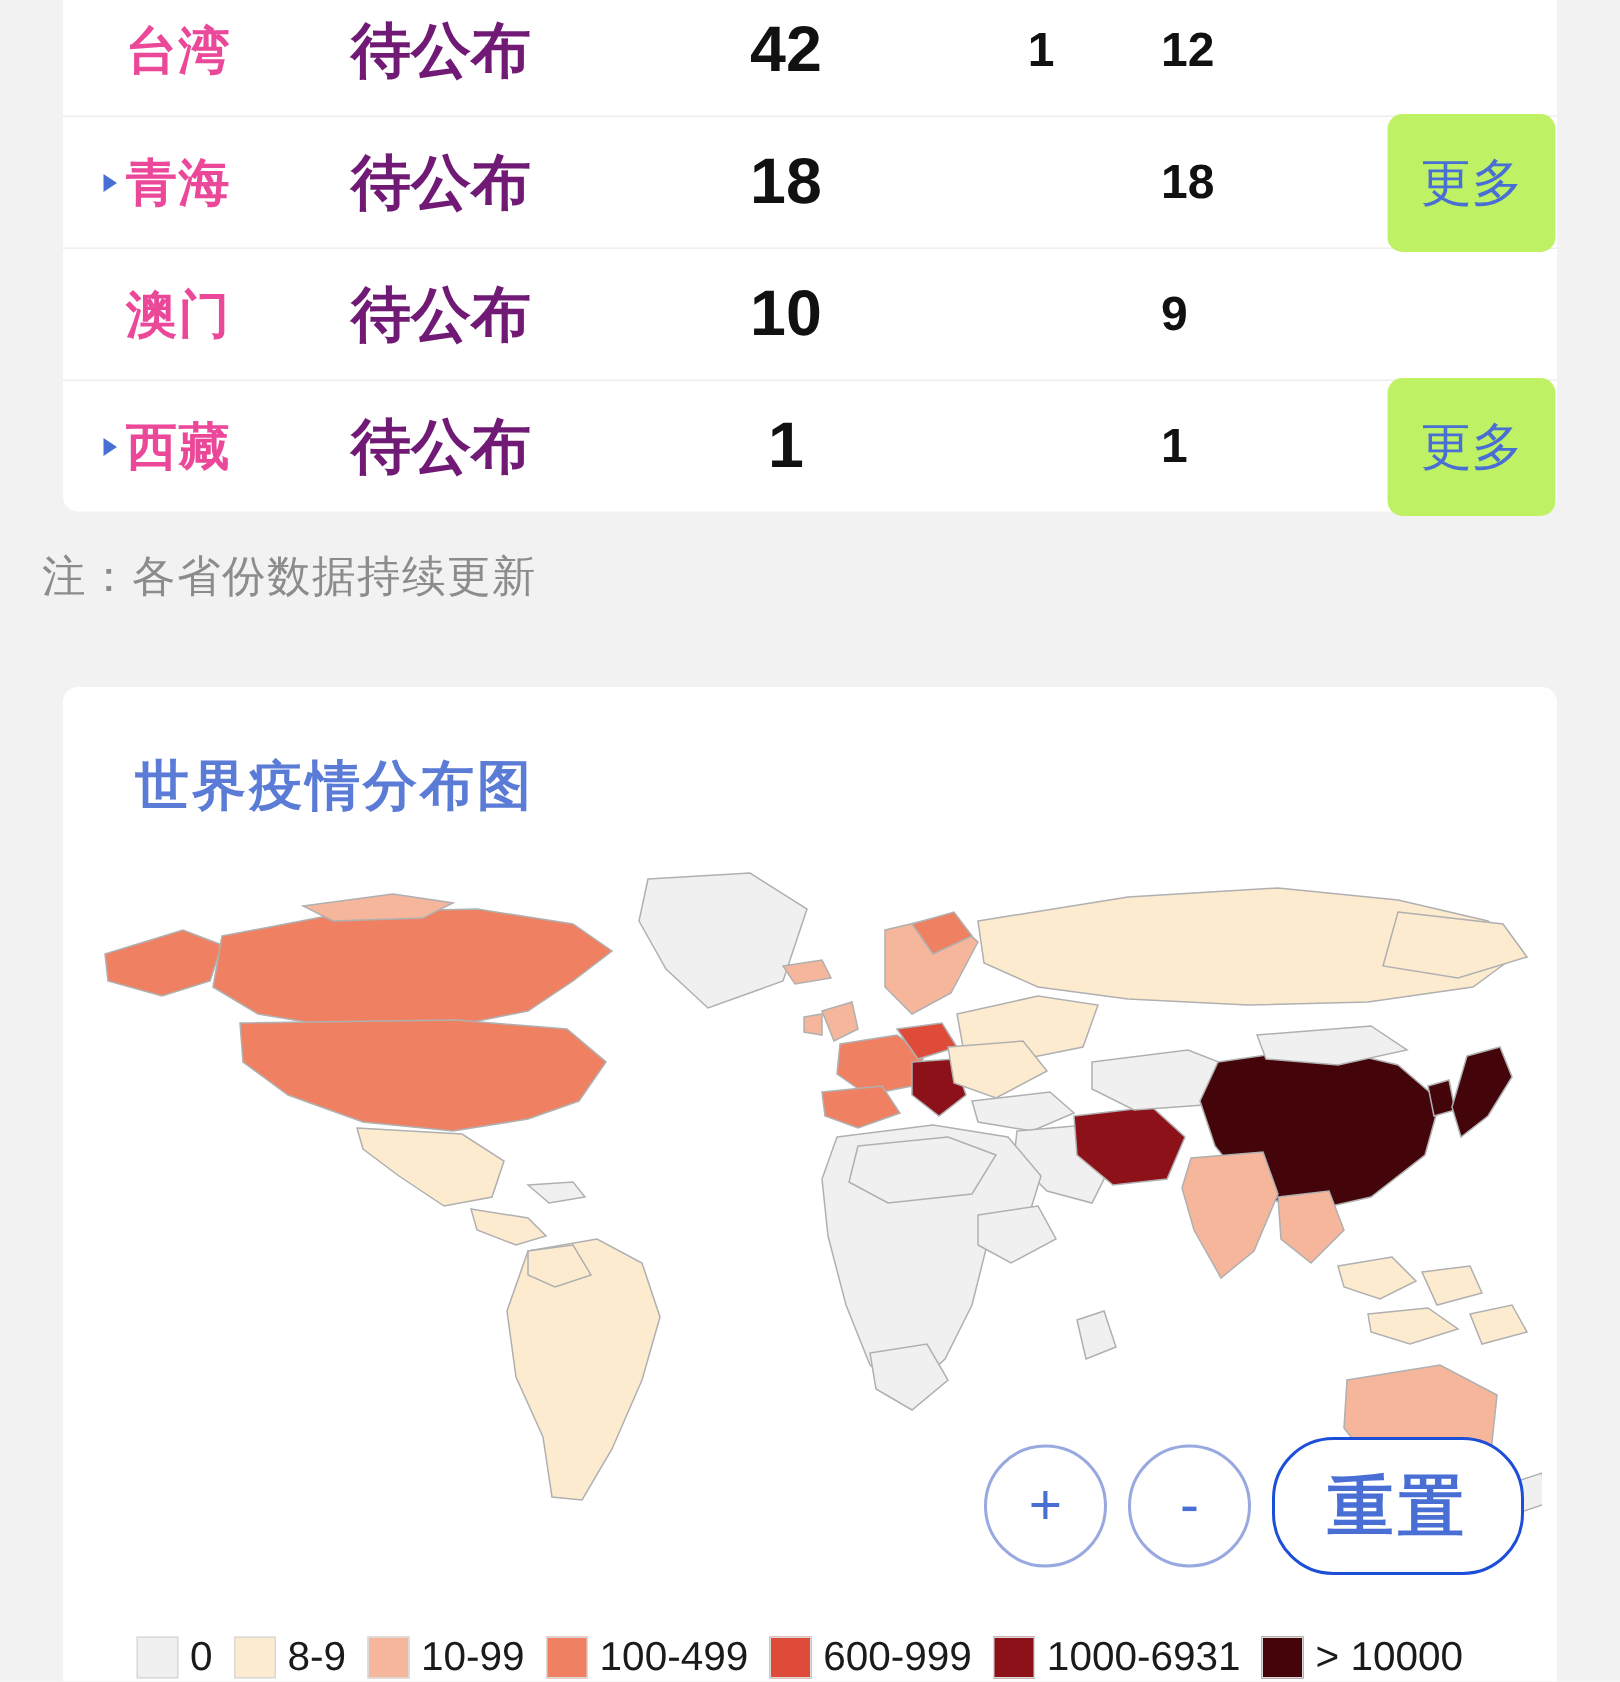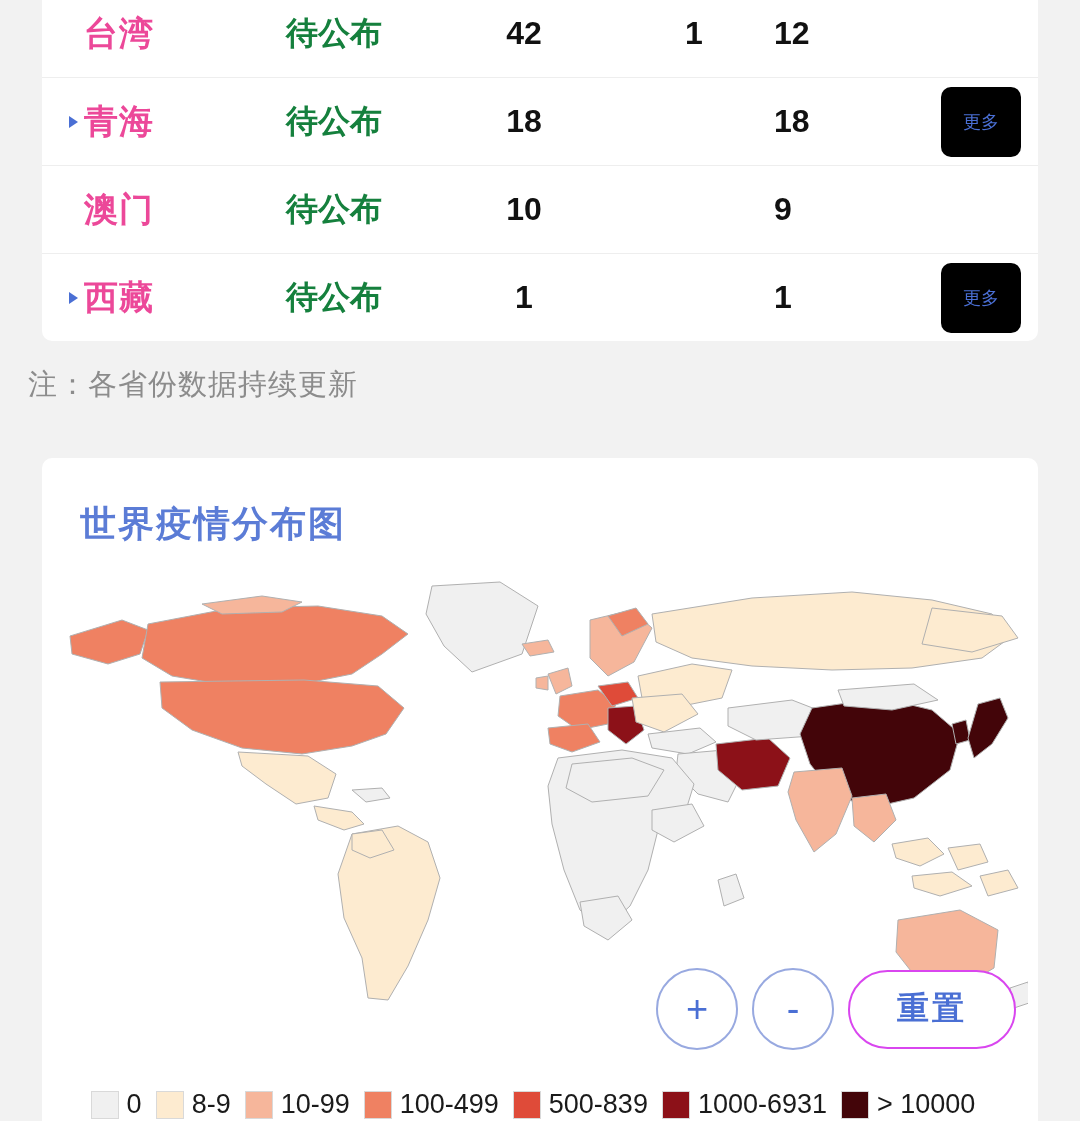--- a/index.html
+++ b/index.html
@@ -52,29 +52,29 @@
 
   .col-name {
     width: 150px;
     font-size: 34px;
     font-weight: bold;
     color: #ec4899;
     letter-spacing: 1px;
   }
   .col-status {
     width: 200px;
-    font-size: 32px;
-    font-weight: bold;
-    color: #15803d;
-    text-align: center;
+    font-size: 40px;
+    font-weight: bold;
+    color: #701a75;
+    text-align: left;
   }
   .col-num1 {
     width: 180px;
     text-align: center;
-    font-size: 32px;
+    font-size: 43px;
     font-weight: bold;
     color: #111111;
   }
   .col-num2 {
     width: 160px;
     text-align: center;
     font-size: 32px;
     font-weight: bold;
     color: #111111;
   }
@@ -85,23 +85,23 @@
     font-weight: bold;
     color: #111111;
   }
   .col-more {
     flex: 1;
     display: flex;
     justify-content: center;
     align-items: center;
   }
   .more-btn {
-    background: #000000;
+    background: #bef264;
     color: #4a6fd4;
-    font-size: 18px;
+    font-size: 34px;
     padding: 23px 22px;
     border-radius: 10px;
     border: none;
     font-family: "Liberation Sans", sans-serif;
     cursor: pointer;
   }
   .more-btn.hidden { visibility: hidden; }
 
   .note {
     position: absolute;
@@ -117,21 +117,21 @@
     position: absolute;
     left: 42px;
     top: 458px;
     width: 996px;
     height: 680px;
     background: #ffffff;
     border-radius: 10px;
   }
   .map-title {
     position: absolute;
-    left: 38px;
+    left: 48px;
     top: 42px;
     font-size: 36px;
     font-weight: bold;
     color: #5b7cd6;
     letter-spacing: 2px;
   }
   .map-wrap {
     position: absolute;
     left: 10px;
     top: 100px;
@@ -156,26 +156,26 @@
     background: #ffffff;
     color: #4a6fd4;
     font-size: 38px;
     display: flex; align-items: center; justify-content: center;
     font-family: "Liberation Sans", sans-serif;
     cursor: pointer;
     box-sizing: border-box;
   }
   .reset-btn {
     min-width: 168px;
-    height: 79px;
+    height: 92px;
     border-radius: 41px;
-    border: 2px solid #d946ef;
+    border: 2px solid #1d4ed8;
     background: #ffffff;
     color: #4a6fd4;
-    font-size: 32px;
+    font-size: 44px;
     font-weight: bold;
     letter-spacing: 3px;
     display: flex; align-items: center; justify-content: center;
     font-family: "Liberation Sans", sans-serif;
     cursor: pointer;
     box-sizing: border-box;
   }
 
   
   .legend {
@@ -364,21 +364,21 @@
       <div class="legend-item">
         <span class="legend-swatch" style="background:#f6b69b"></span>
         <span>10-99</span>
       </div>
       <div class="legend-item">
         <span class="legend-swatch" style="background:#ef8162"></span>
         <span>100-499</span>
       </div>
       <div class="legend-item">
         <span class="legend-swatch" style="background:#df4b39"></span>
-        <span>500-839</span>
+        <span>600-999</span>
       </div>
       <div class="legend-item">
         <span class="legend-swatch" style="background:#8c1118"></span>
         <span>1000-6931</span>
       </div>
       <div class="legend-item">
         <span class="legend-swatch" style="background:#430509"></span>
         <span>&gt; 10000</span>
       </div>
     </div>

